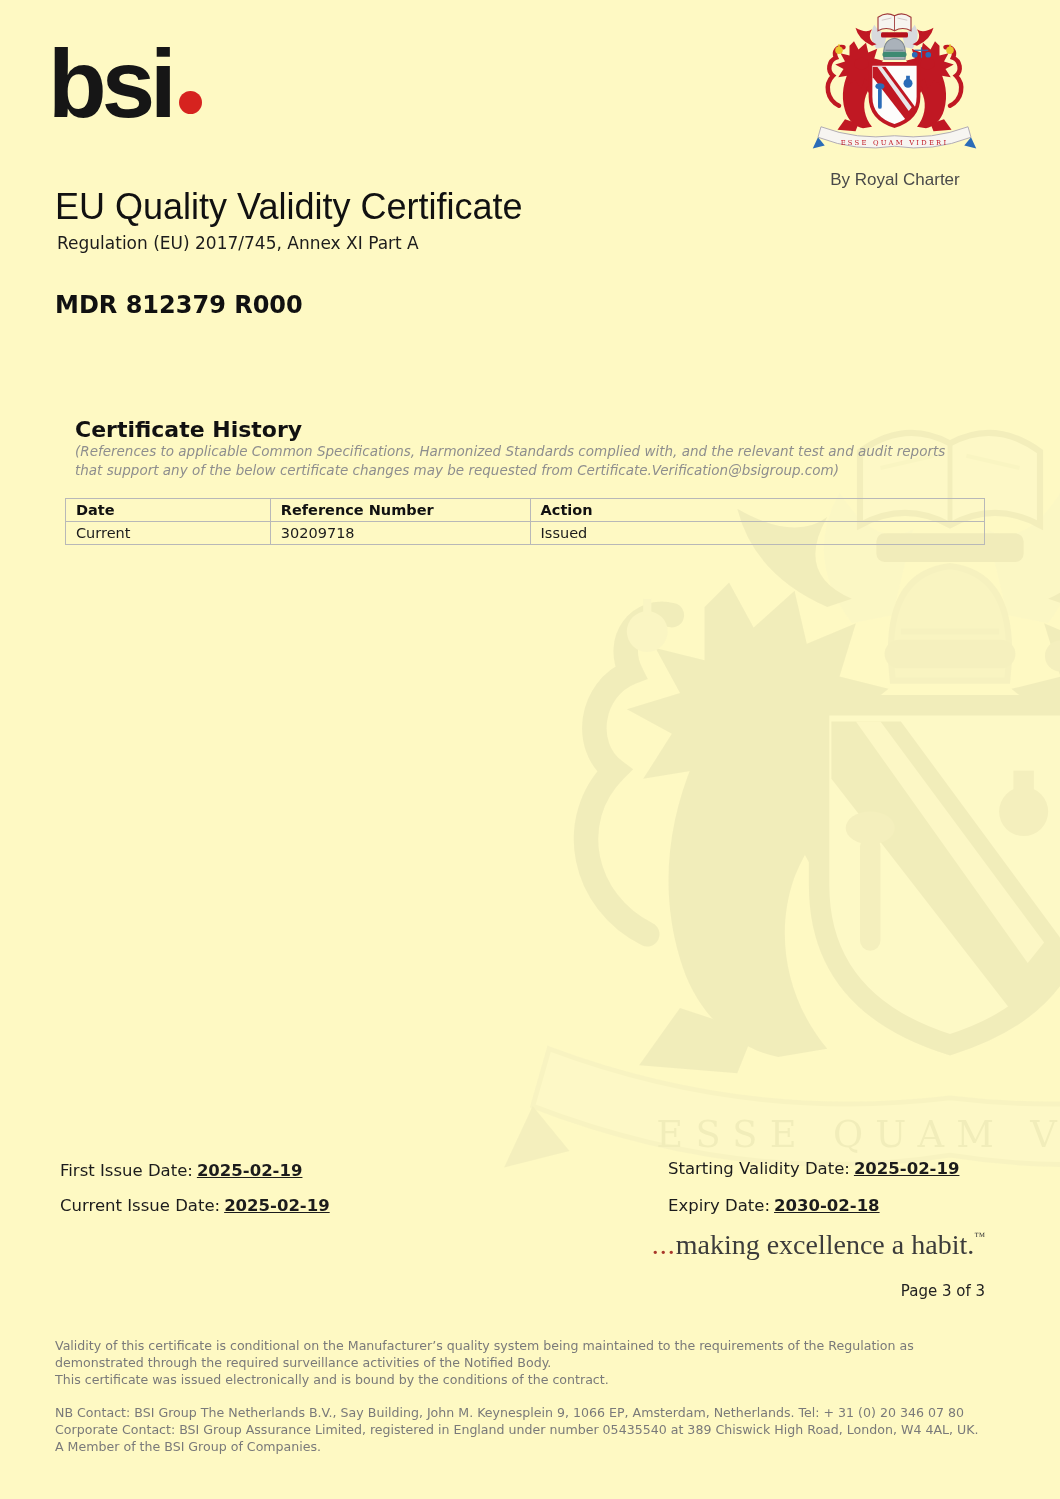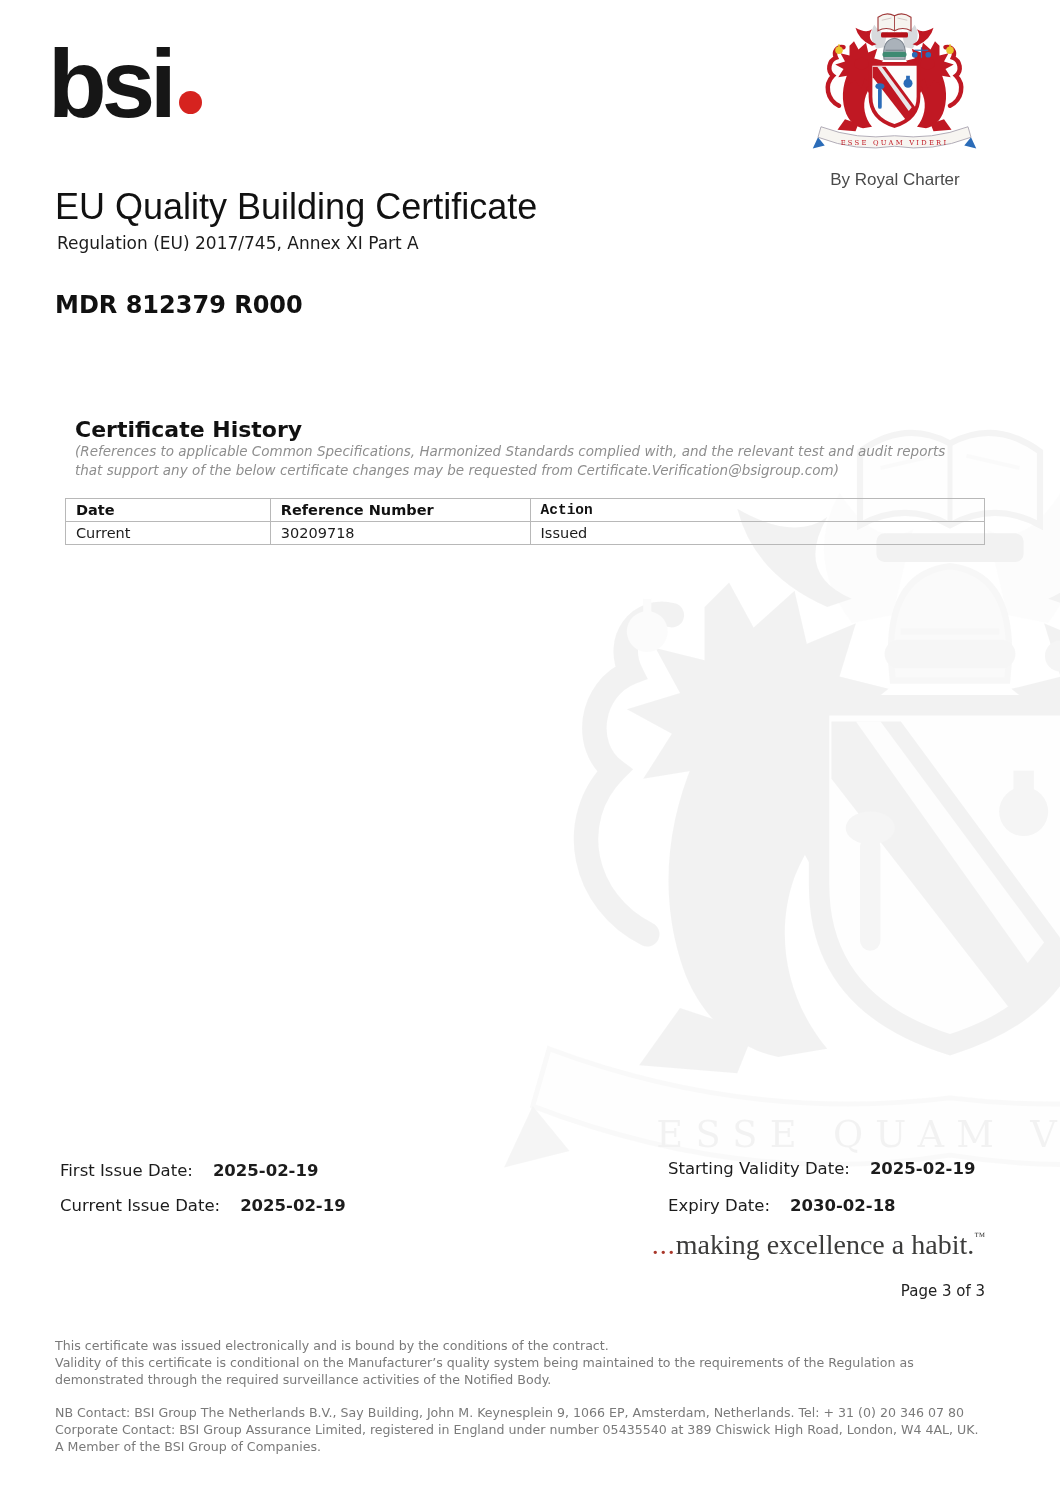--- a/index.html
+++ b/index.html
@@ -3,21 +3,21 @@
 <meta charset="utf-8">
 <style>
   * { margin: 0; padding: 0; box-sizing: border-box; }
   html, body { background: #e8e8e8; }
   body { font-family: "DejaVu Sans", sans-serif; }
   .page {
     position: relative;
     width: 1060px;
     height: 1499px;
     margin: 0 auto;
-    background: #ffffff;
+    background: #fef9c3;
     overflow: hidden;
     color: #1c1c1c;
   }
 
   
   .logo {
     position: absolute; left: 48px; top: 36px;
     font-family: "Liberation Sans", sans-serif;
     font-size: 96px; font-weight: bold; letter-spacing: -5px;
     color: #161616; line-height: 1;
@@ -78,25 +78,25 @@
     border: 1px solid #b8b8b8;
     text-align: left;
     padding: 2px 10px;
     height: 23px;
     vertical-align: middle;
   }
   .history-table th { font-weight: bold; color: #111; }
   .history-table td { color: #1c1c1c; }
   .col-date { width: 205px; }
   .col-ref  { width: 260px; }
-  .col-action { width: 455px; font-family: Liberation Mono, monospace; }
+  .col-action { width: 455px; }
 
   
   .date-line { position: absolute; font-size: 16.5px; color: #1c1c1c; white-space: nowrap; }
-  .date-line b { margin-left: 20px; }
+  .date-line b { margin-left: 4px; text-decoration: underline; }
   .fi  { left: 60px;  top: 1161px; }
   .ci  { left: 60px;  top: 1196px; }
   .sv  { left: 668px; top: 1159px; }
   .ex  { left: 668px; top: 1196px; }
 
   
   .tagline {
     position: absolute; right: 75px; top: 1229px;
     font-family: Liberation Serif, serif;
     font-size: 28px; color: #3c3c3b; white-space: nowrap;
@@ -180,21 +180,21 @@
       </g>
     </defs>
     <use href="#crest-group"></use>
   </svg>
   <div class="crest-caption">By Royal Charter</div>
 
   <svg class="watermark" viewBox="0 0 220 210" aria-hidden="true">
     <use href="#crest-group"></use>
   </svg>
 
-  <div class="title">EU Quality Building Certificate</div>
+  <div class="title">EU Quality Validity Certificate</div>
   <div class="subtitle">Regulation (EU) 2017/745, Annex XI Part A</div>
   <div class="cert-number">MDR 812379 R000</div>
 
   <div class="history-heading">Certificate History</div>
   <div class="history-note">(References to applicable Common Specifications, Harmonized Standards complied with, and the relevant test and audit reports that support any of the below certificate changes may be requested from Certificate.Verification@bsigroup.com)</div>
 
   <table class="history-table">
     <thead>
       <tr>
         <th class="col-date">Date</th>
@@ -213,22 +213,22 @@
 
   <div class="date-line fi"><span>First Issue Date:</span><b>2025-02-19</b></div>
   <div class="date-line ci"><span>Current Issue Date:</span><b>2025-02-19</b></div>
   <div class="date-line sv"><span>Starting Validity Date:</span><b>2025-02-19</b></div>
   <div class="date-line ex"><span>Expiry Date:</span><b>2030-02-18</b></div>
 
   <div class="tagline"><span class="dots">...</span><span>making excellence a habit.</span><sup>™</sup></div>
   <div class="pagination">Page 3 of 3</div>
 
   <div class="footer-block fb1">
+    <div>Validity of this certificate is conditional on the Manufacturer’s quality system being maintained to the requirements of the Regulation as demonstrated through the required surveillance activities of the Notified Body.</div>
     <div>This certificate was issued electronically and is bound by the conditions of the contract.</div>
-    <div>Validity of this certificate is conditional on the Manufacturer’s quality system being maintained to the requirements of the Regulation as demonstrated through the required surveillance activities of the Notified Body.</div>
   </div>
   <div class="footer-block fb2">
     <div>NB Contact: BSI Group The Netherlands B.V., Say Building, John M. Keynesplein 9, 1066 EP, Amsterdam, Netherlands. Tel: + 31 (0) 20 346 07 80</div>
     <div>Corporate Contact: BSI Group Assurance Limited, registered in England under number 05435540 at 389 Chiswick High Road, London, W4 4AL, UK.</div>
     <div>A Member of the BSI Group of Companies.</div>
   </div>
 
 </div>
 
 </body></html>

